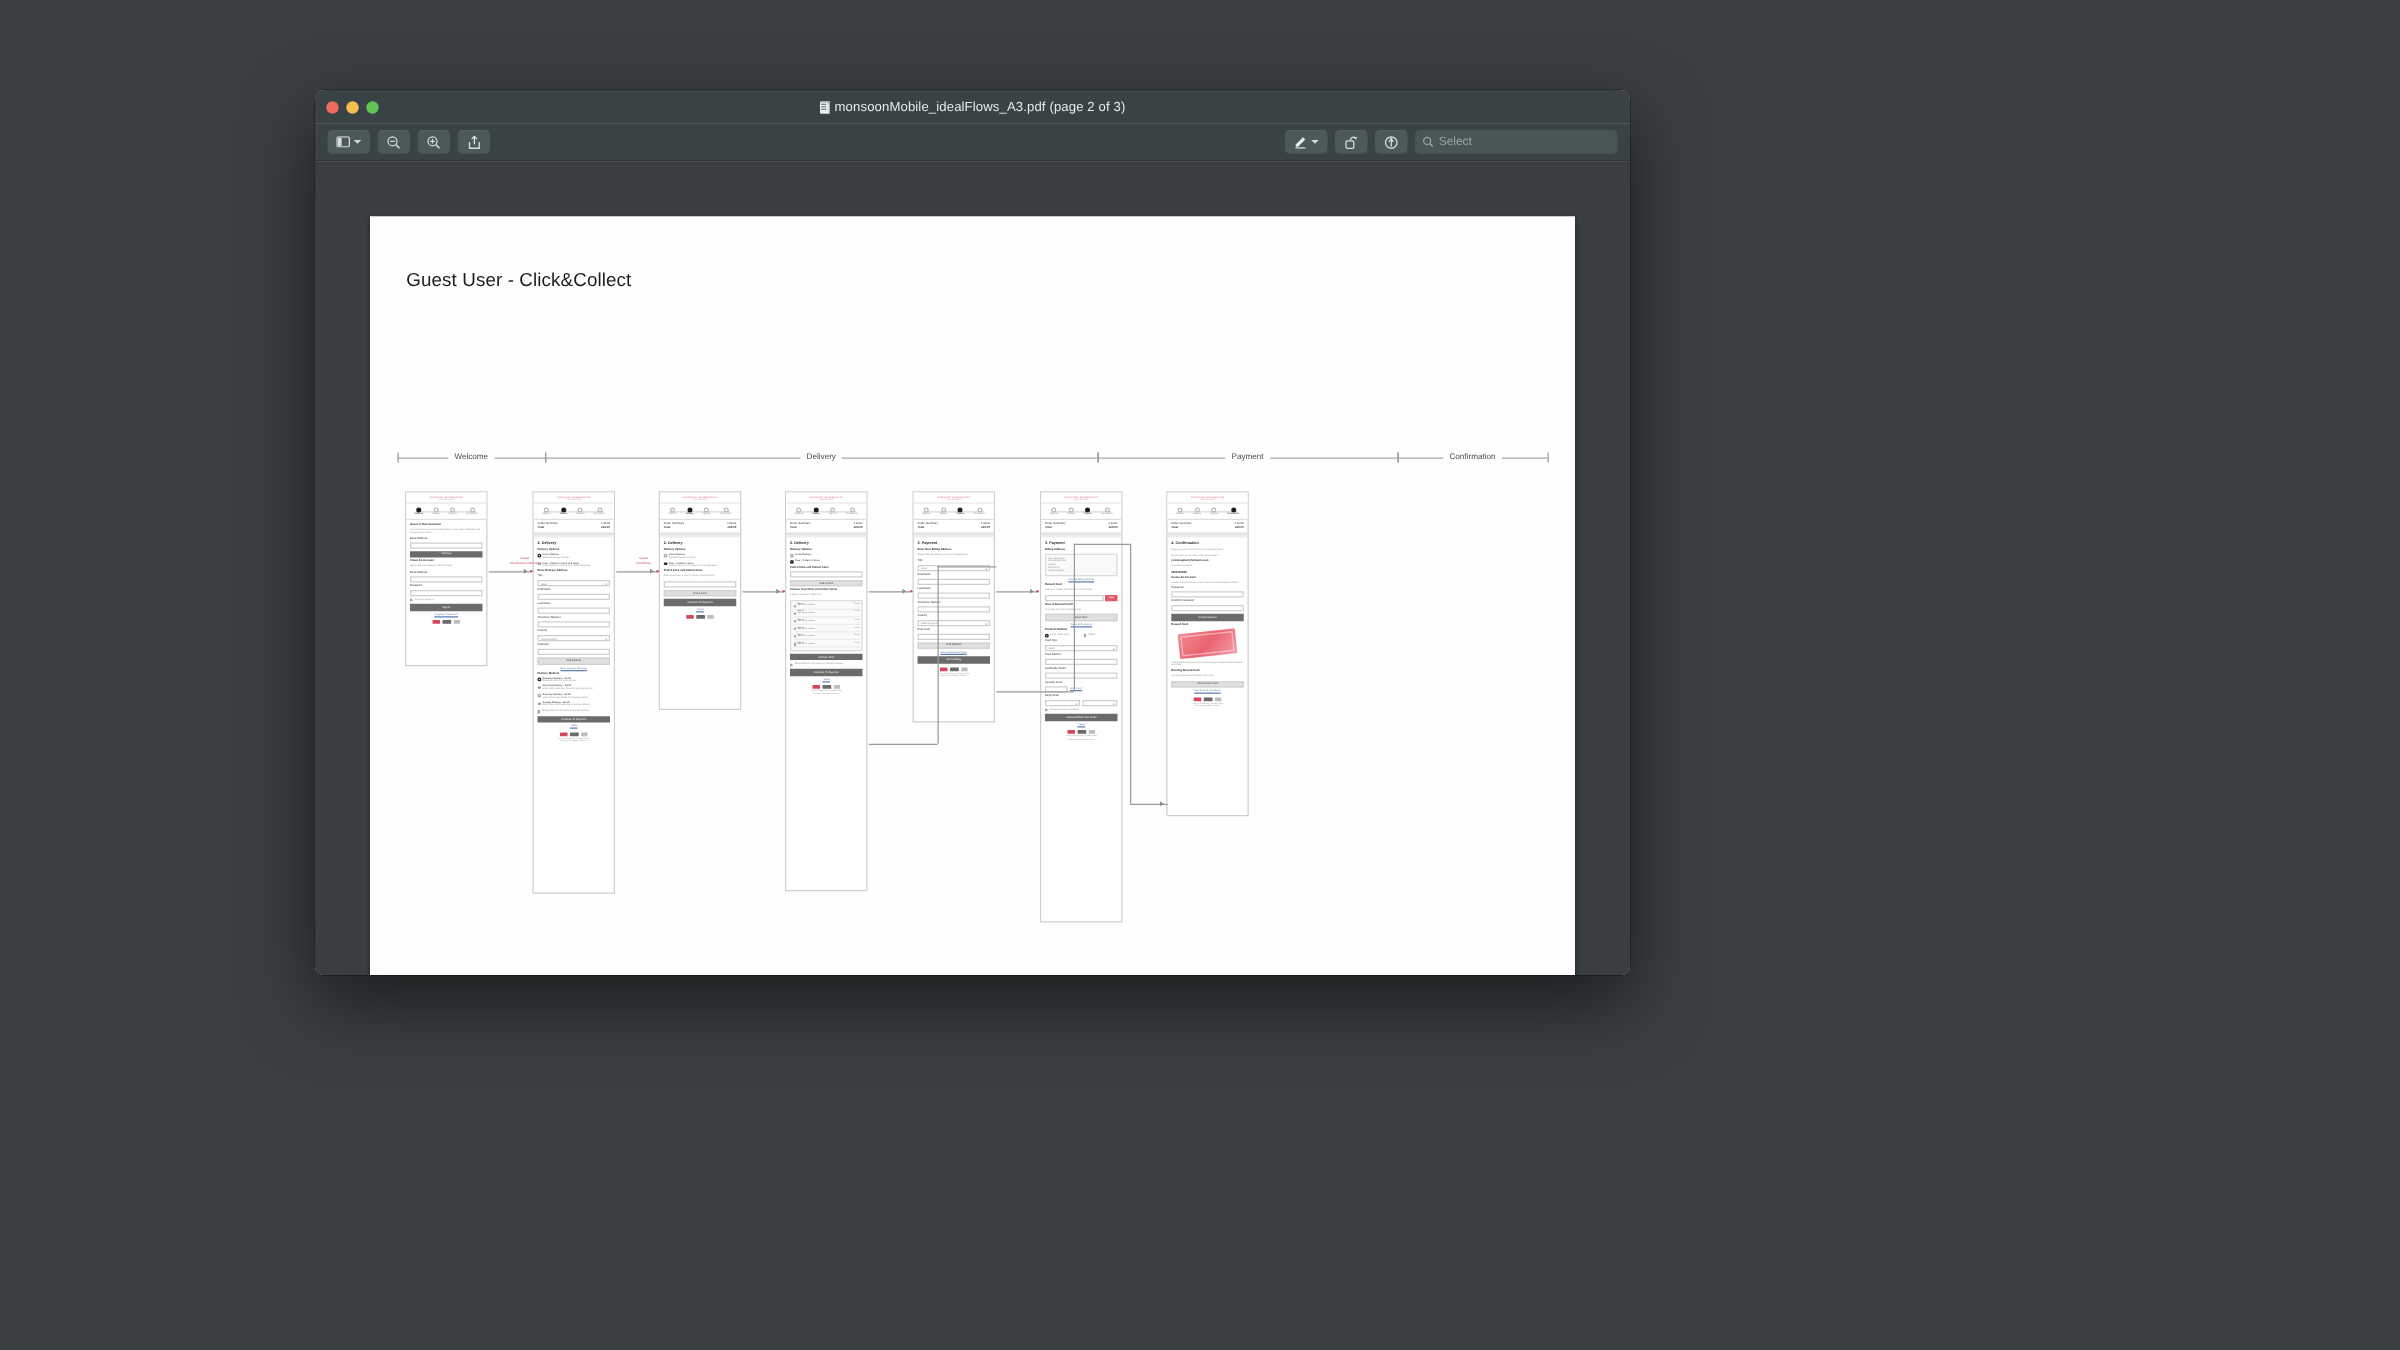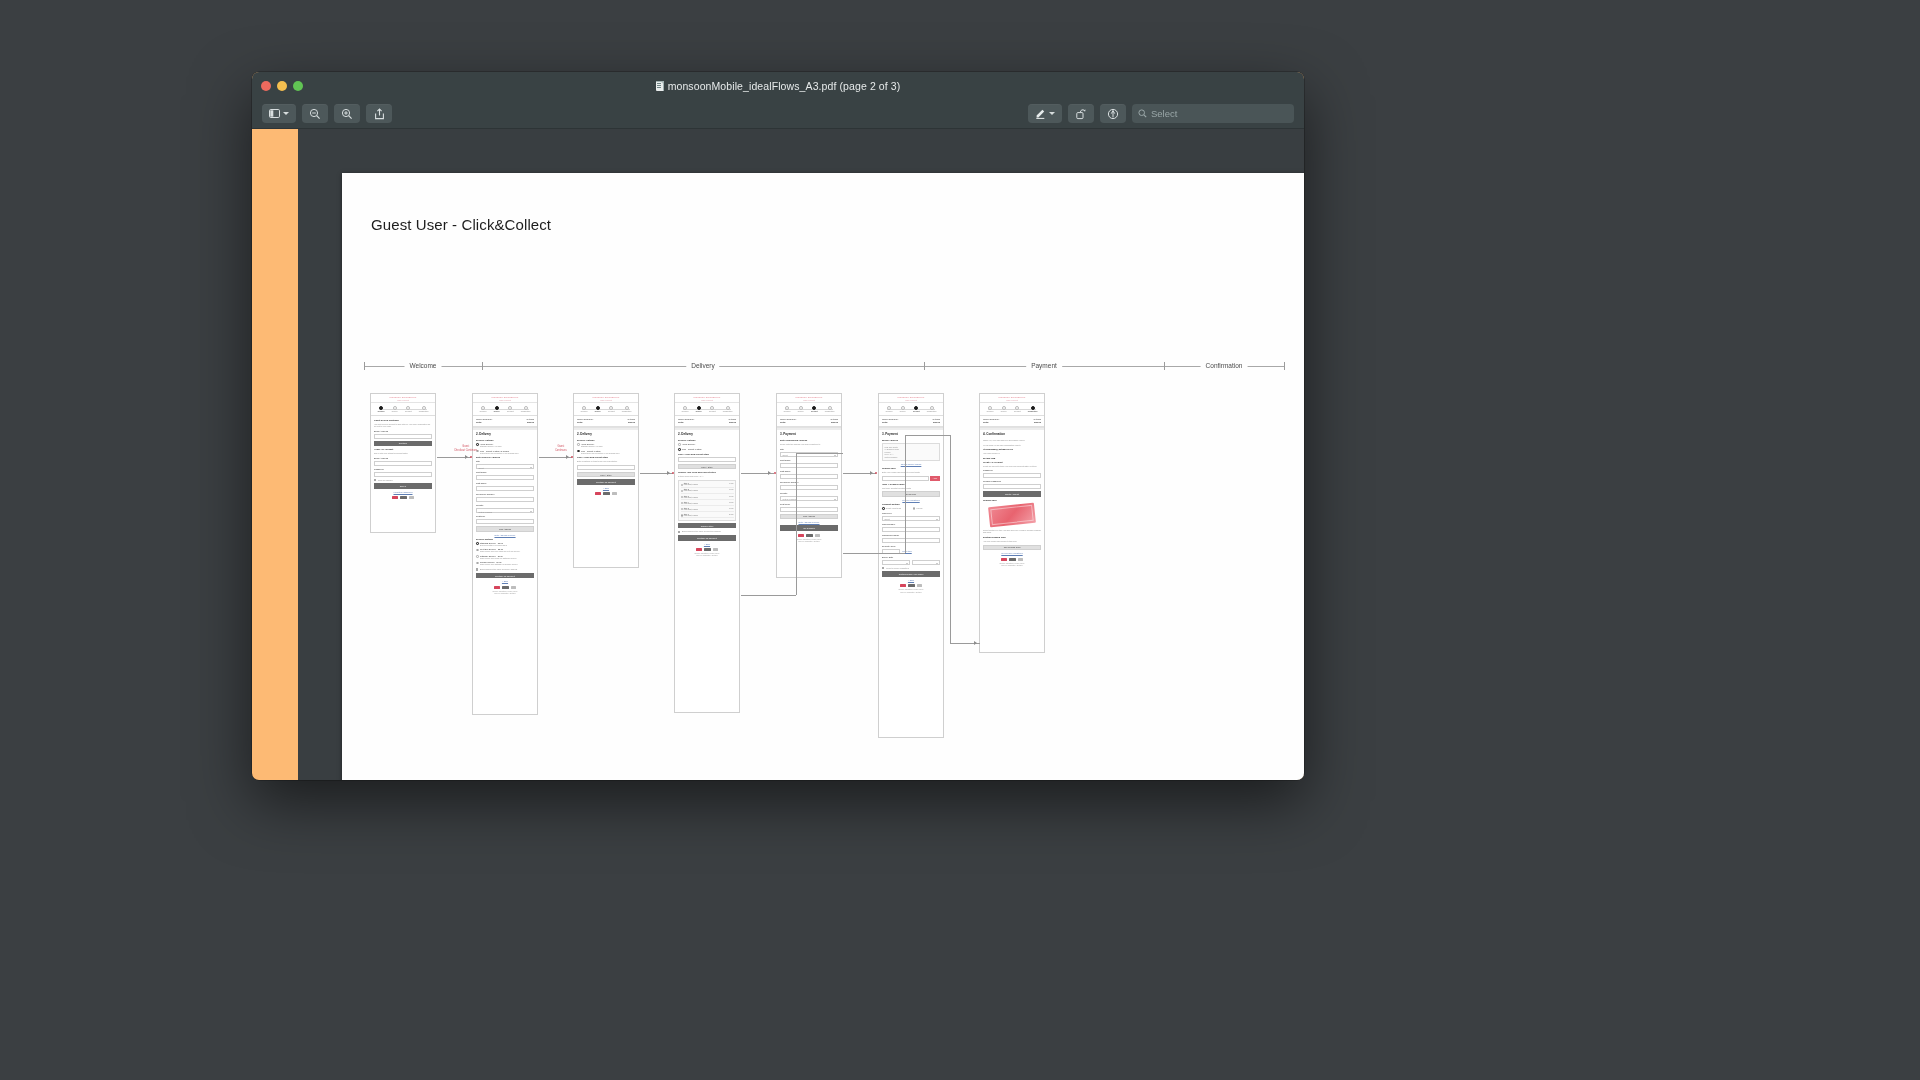--- a/index.html
+++ b/index.html
@@ -69,21 +69,21 @@
   .tb-spacer { flex: 1; }
   .chev { width: 0; height: 0; border-left: 3px solid transparent; border-right: 3px solid transparent; border-top: 3.5px solid #d6dcdc; }
   .searchbox {
     height: 19px; width: 162px;
     background: #4a5557; border-radius: 4px;
     display: flex; align-items: center; gap: 4px; padding: 0 6px;
   }
   .searchbox .ph { font-size: 9.5px; color: #9aa7a8; }
 
   
-  .viewer { flex: 1; background: #393e41; position: relative; overflow: hidden; margin-left: 46px; }
+  .viewer { flex: 1; background: #393e41; position: relative; overflow: hidden; }
   .page {
     position: absolute; left: 44px; top: 44px;
     width: 964px; height: 655px;
     background: #fefefe;
     box-shadow: 0 1px 4px rgba(0,0,0,.5);
     overflow: hidden;
   }
   .page-title {
     position: absolute; left: 29px; top: 43px;
     font-size: 15px; color: #1d1d1d; letter-spacing: .1px;

